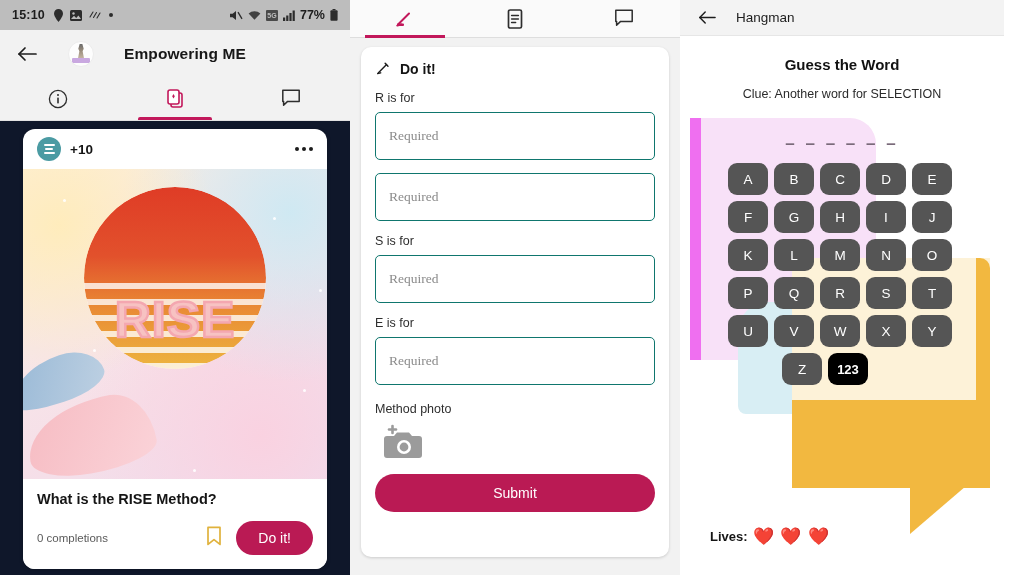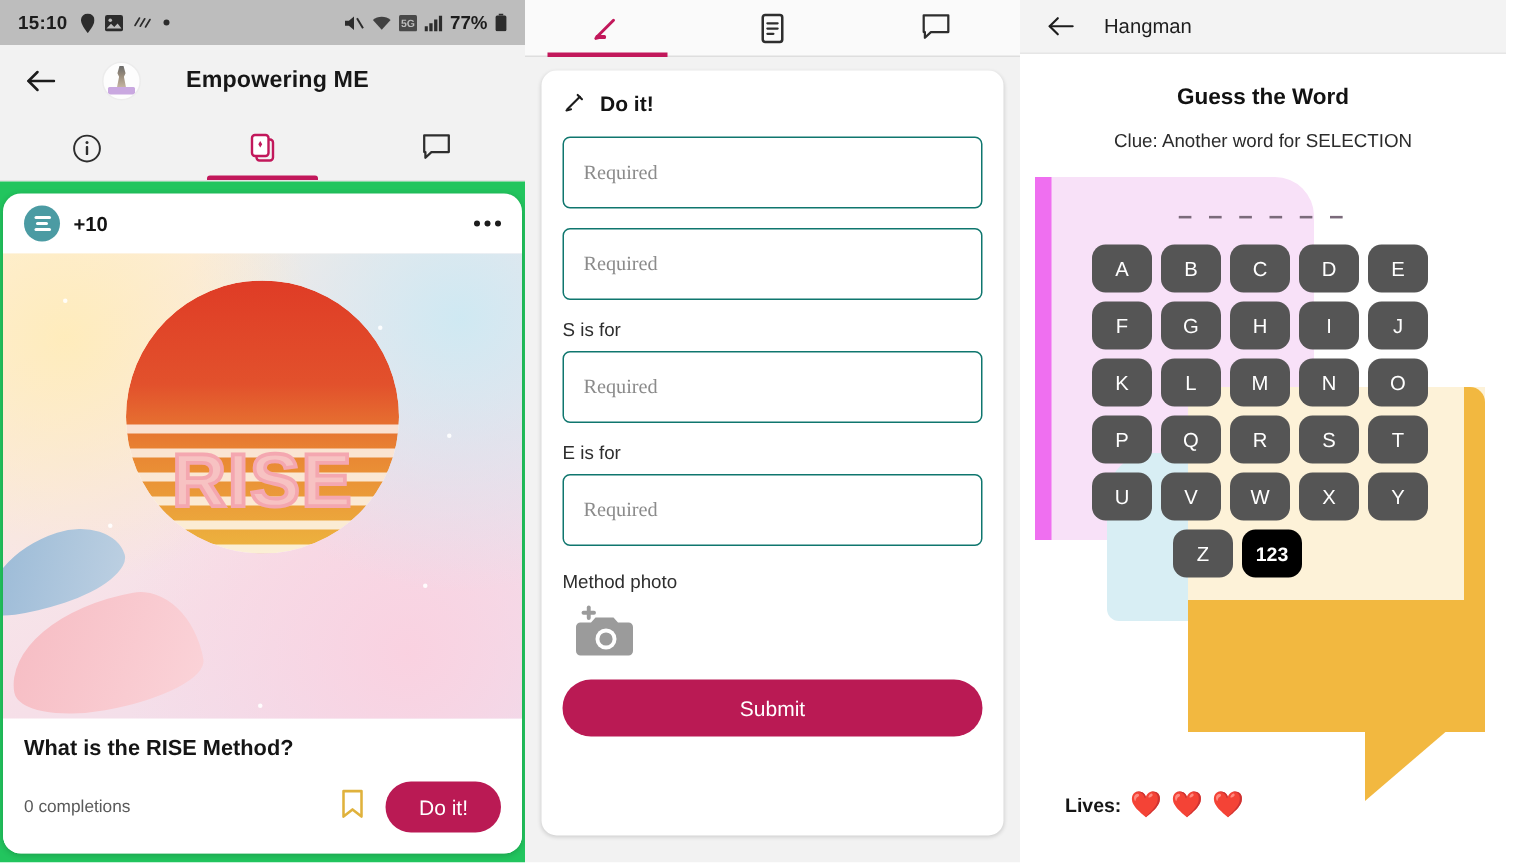--- a/index.html
+++ b/index.html
@@ -48,21 +48,21 @@
   .tabs-left {
     height: 43px; background: #f2f2f2; display: flex; align-items: stretch;
     border-bottom: 1px solid #e2e2e2;
   }
   .tab-l { flex: 1; display: flex; align-items: center; justify-content: center; position: relative; cursor: pointer; }
   .tab-l .underline {
     position: absolute; bottom: 0; left: 18%; right: 18%; height: 3px;
     background: #c2185b; border-radius: 2px 2px 0 0;
   }
 
-  .card-scroll { height: 454px; background: #22c55e; padding: 8px 2px 0; }
+  .card-scroll { height: 454px; background: #0f172a; padding: 8px 23px 0; }
   .card {
     background: #ffffff; border-radius: 12px; overflow: hidden;
     box-shadow: 0 1px 4px rgba(0,0,0,.20);
     height: 440px; display: flex; flex-direction: column;
   }
   .card-head { height: 40px; display: flex; align-items: center; padding: 0 14px; gap: 9px; }
   .pts-circle {
     width: 24px; height: 24px; border-radius: 50%; background: #4b9ba3;
     display: flex; flex-direction: column; justify-content: center; align-items: center; gap: 2px;
   }
@@ -408,20 +408,21 @@
             <g stroke="#1c1c1c" stroke-width="1.6" stroke-linecap="round" fill="none">
               <path d="M3.6 13.4L13 4"></path>
               <path d="M11.4 2.6l3.2 3.2"></path>
               <path d="M3 14.2l3.4-.9"></path>
             </g>
           </svg>
         <span class="form-head-txt">Do it!</span>
       </div>
 
       <div>
+        <div class="f-label">R is for</div>
         <input class="f-input" placeholder="Required" style="">
       </div>
       <div>
         <input class="f-input" placeholder="Required" style="">
       </div>
       <div>
         <div class="f-label">S is for</div>
         <input class="f-input" placeholder="Required" style="">
       </div>
       <div>

